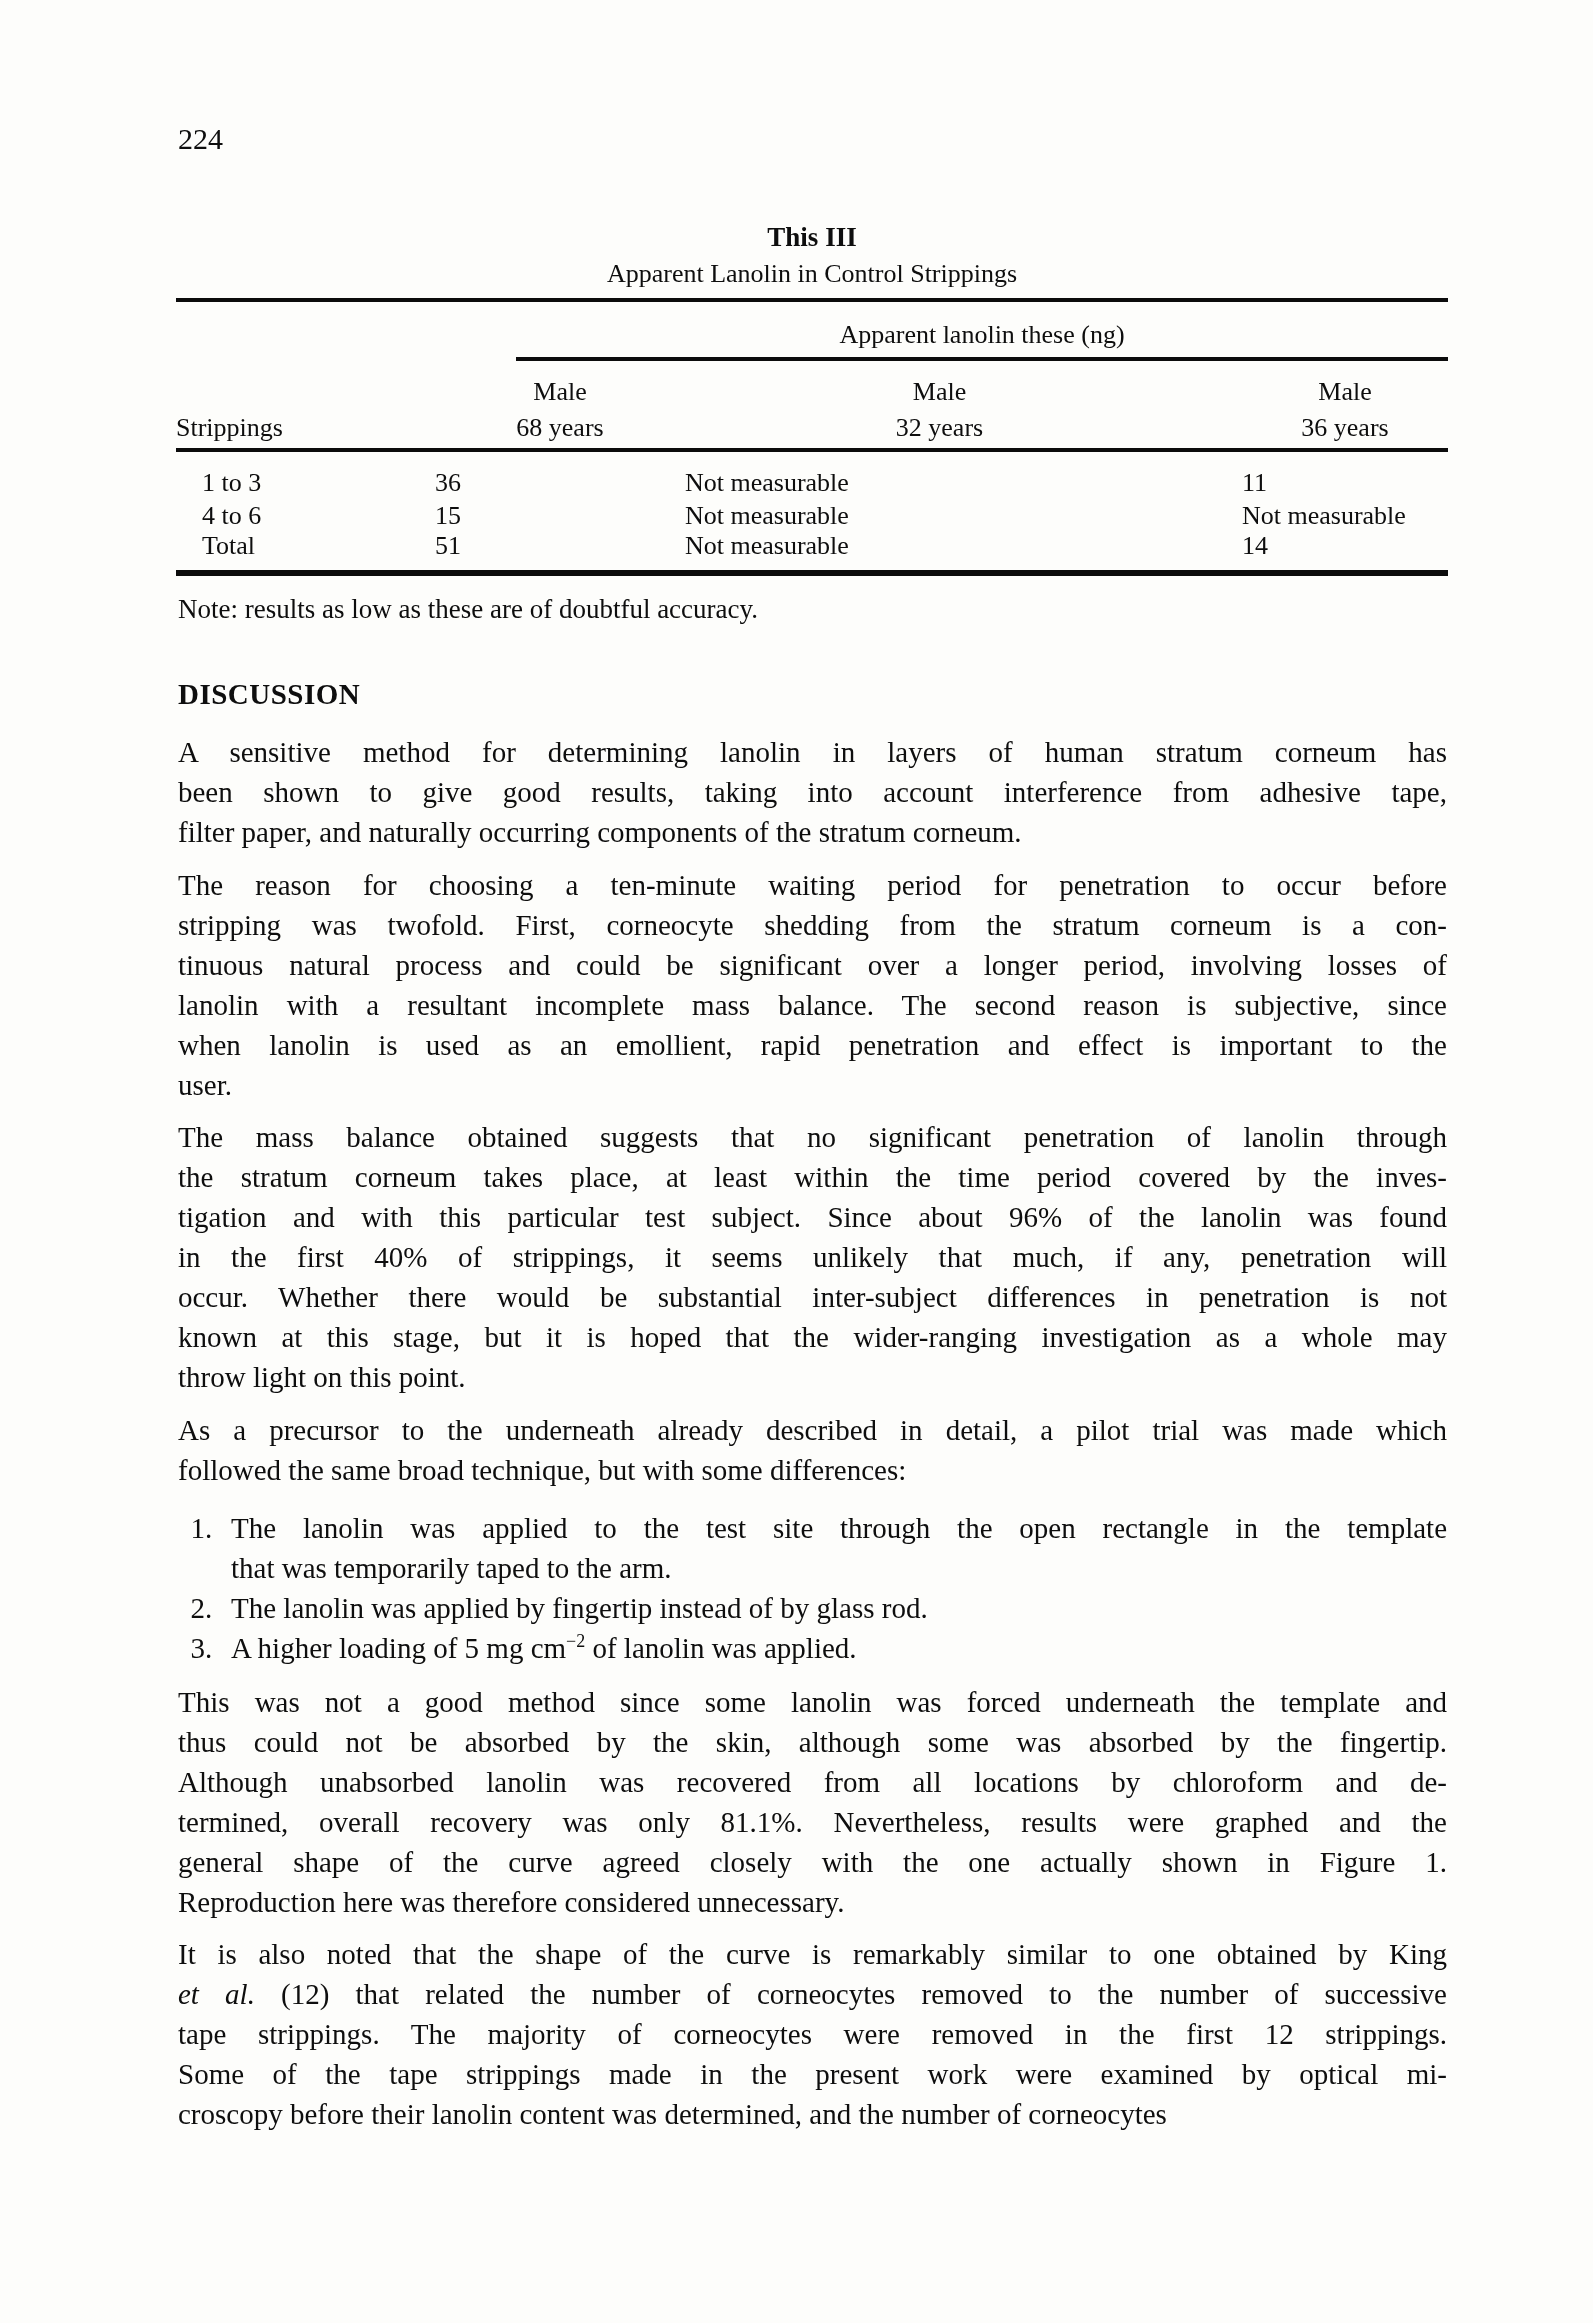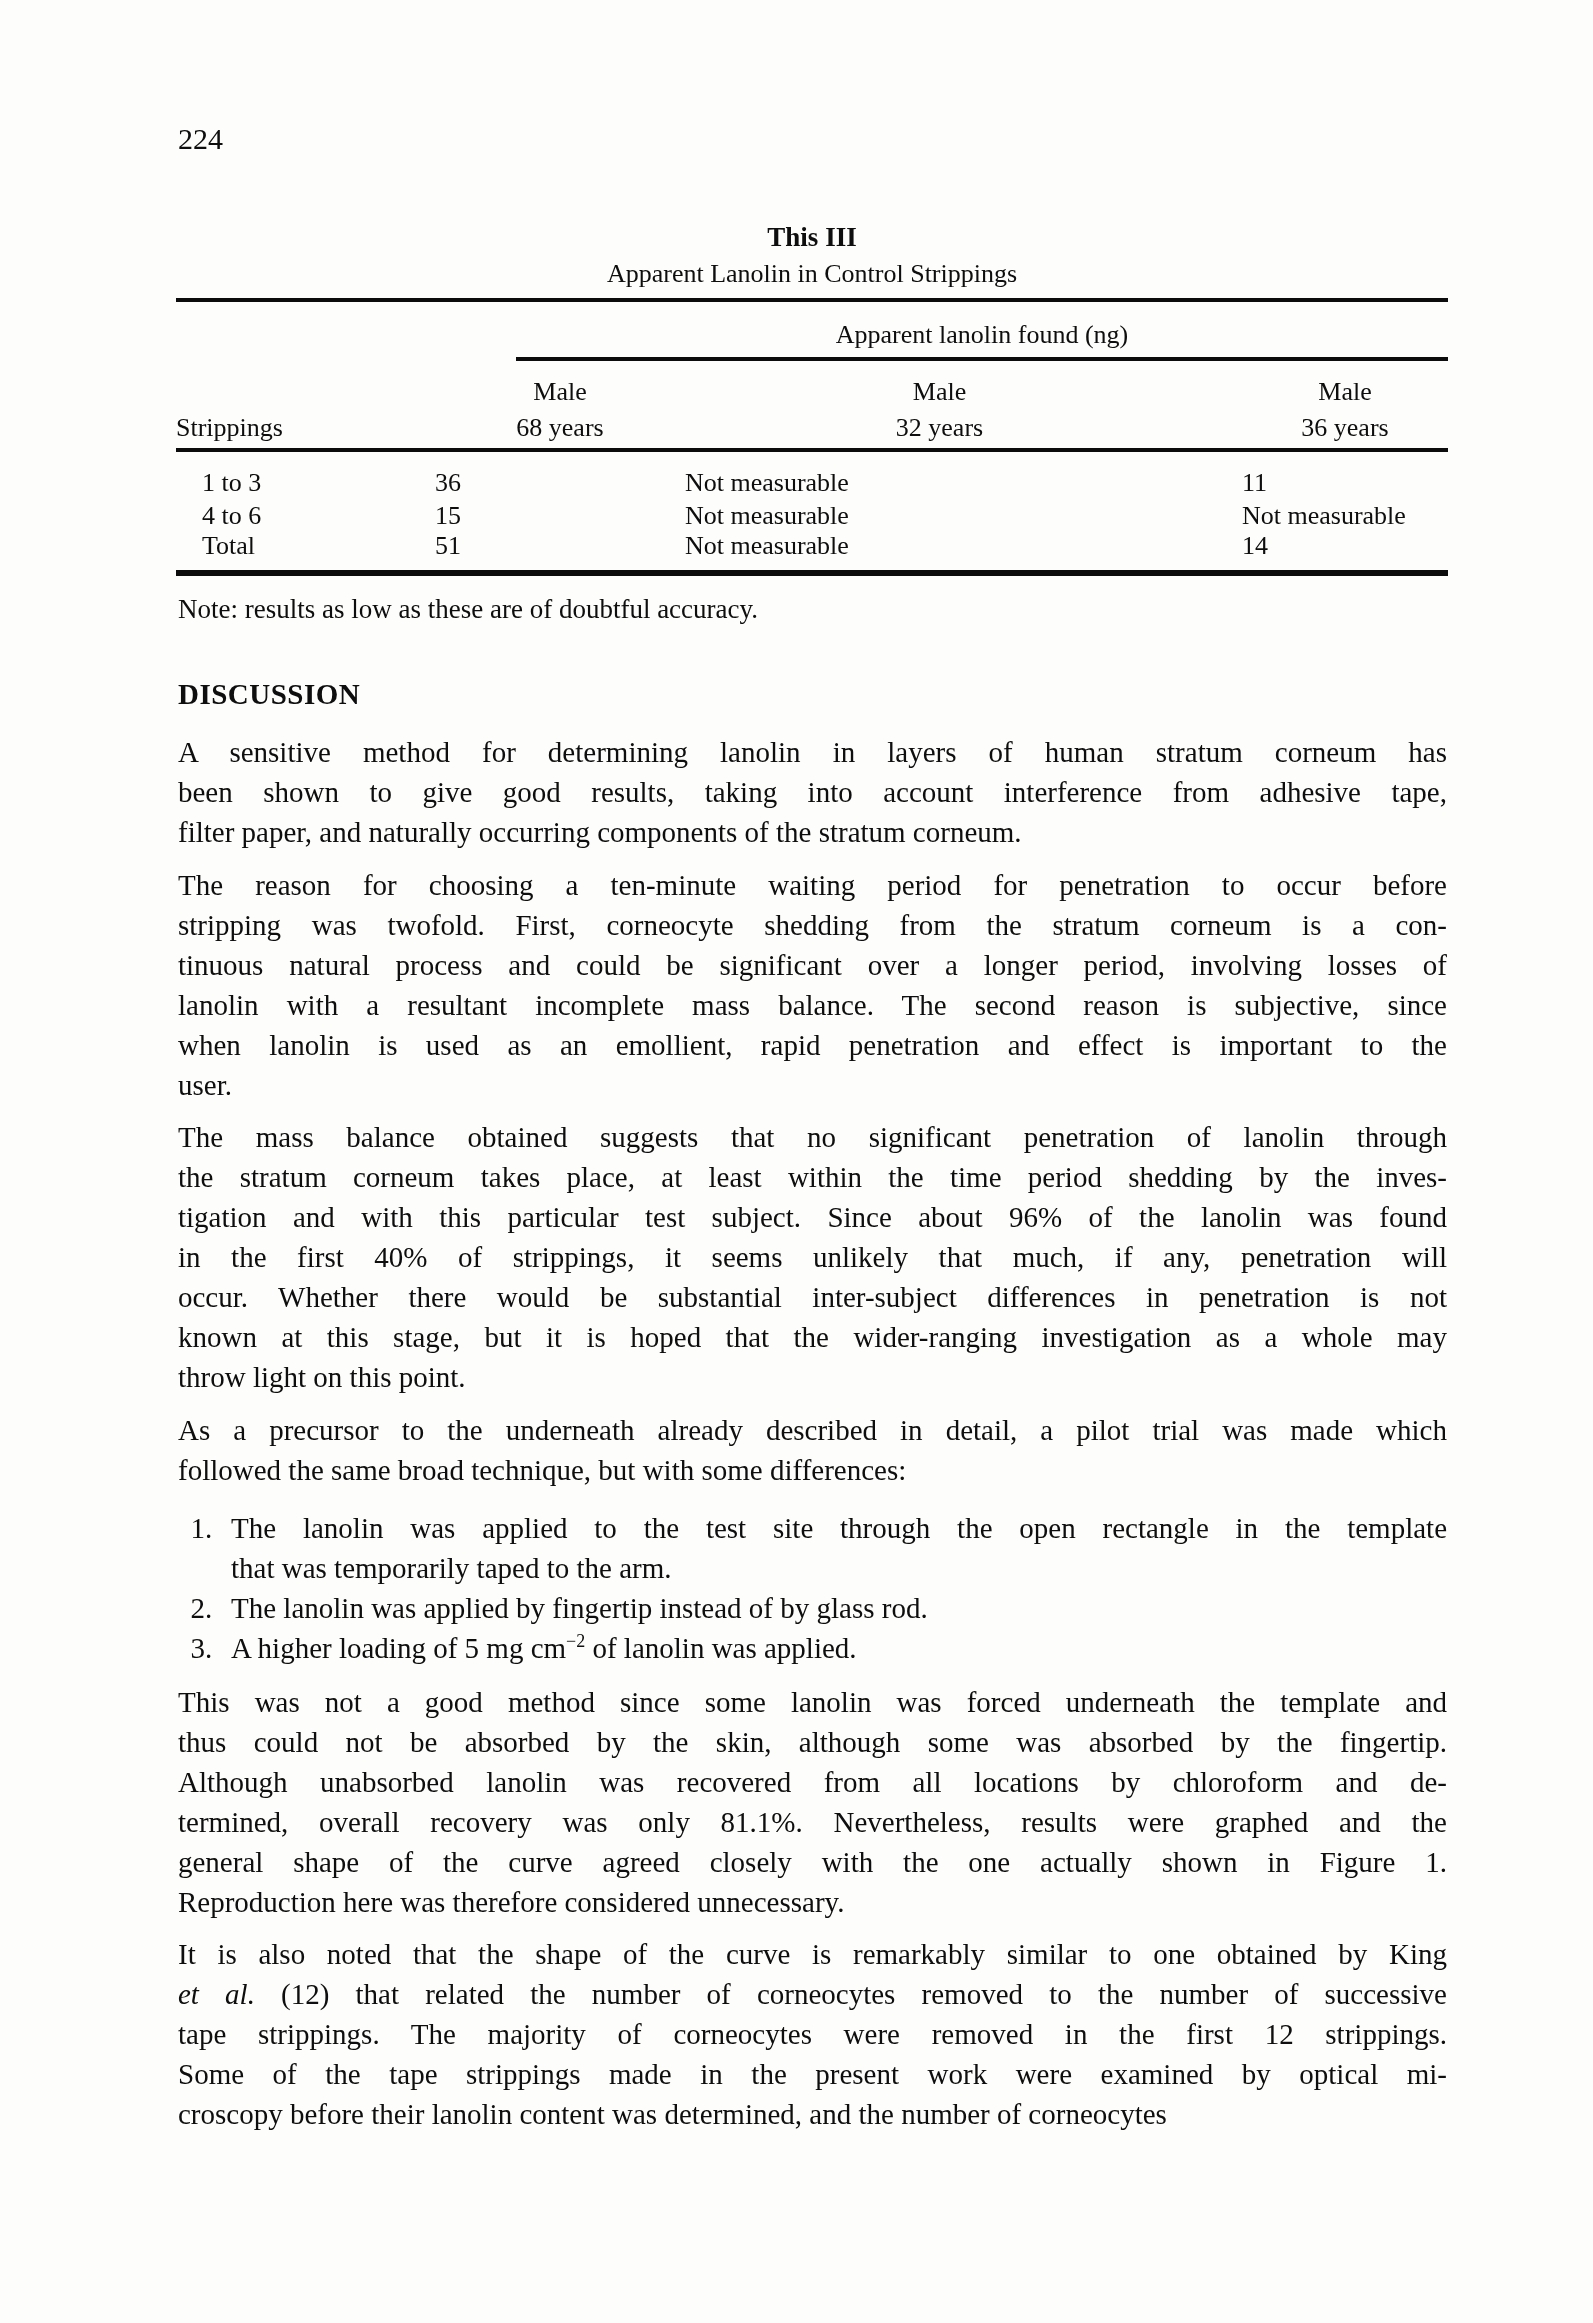--- a/index.html
+++ b/index.html
@@ -62,21 +62,21 @@
 
 <div id="running-head">
   <span id="page-number">224</span>
 </div>
 
 <div id="table-box">
   <div class="t-title">This III</div>
   <div class="t-sub">Apparent Lanolin in Control Strippings</div>
 
   <div class="rule" id="rule-top"></div>
-  <div class="spanner">Apparent lanolin found (ng)</div>
+  <div class="spanner">Apparent lanolin these (ng)</div>
   <div class="rule" id="rule-spanner"></div>
 
   <div class="colhead c2 h1">Male</div>
   <div class="colhead c2 h2">68 years</div>
   <div class="colhead c3 h1">Male</div>
   <div class="colhead c3 h2">32 years</div>
   <div class="colhead c4 h1">Male</div>
   <div class="colhead c4 h2">36 years</div>
   <div id="stub-head">Strippings</div>
 
@@ -117,21 +117,21 @@
     <div class="para">
       <div class="tline">The reason for choosing a ten-minute waiting period for penetration to occur before</div>
       <div class="tline">stripping was twofold. First, corneocyte shedding from the stratum corneum is a con-</div>
       <div class="tline">tinuous natural process and could be significant over a longer period, involving losses of</div>
       <div class="tline">lanolin with a resultant incomplete mass balance. The second reason is subjective, since</div>
       <div class="tline">when lanolin is used as an emollient, rapid penetration and effect is important to the</div>
       <div class="tline last">user.</div>
     </div>
     <div class="para">
       <div class="tline">The mass balance obtained suggests that no significant penetration of lanolin through</div>
-      <div class="tline">the stratum corneum takes place, at least within the time period shedding by the inves-</div>
+      <div class="tline">the stratum corneum takes place, at least within the time period covered by the inves-</div>
       <div class="tline">tigation and with this particular test subject. Since about 96% of the lanolin was found</div>
       <div class="tline">in the first 40% of strippings, it seems unlikely that much, if any, penetration will</div>
       <div class="tline">occur. Whether there would be substantial inter-subject differences in penetration is not</div>
       <div class="tline">known at this stage, but it is hoped that the wider-ranging investigation as a whole may</div>
       <div class="tline last">throw light on this point.</div>
     </div>
     <div class="para">
       <div class="tline">As a precursor to the underneath already described in detail, a pilot trial was made which</div>
       <div class="tline last">followed the same broad technique, but with some differences:</div>
     </div>

